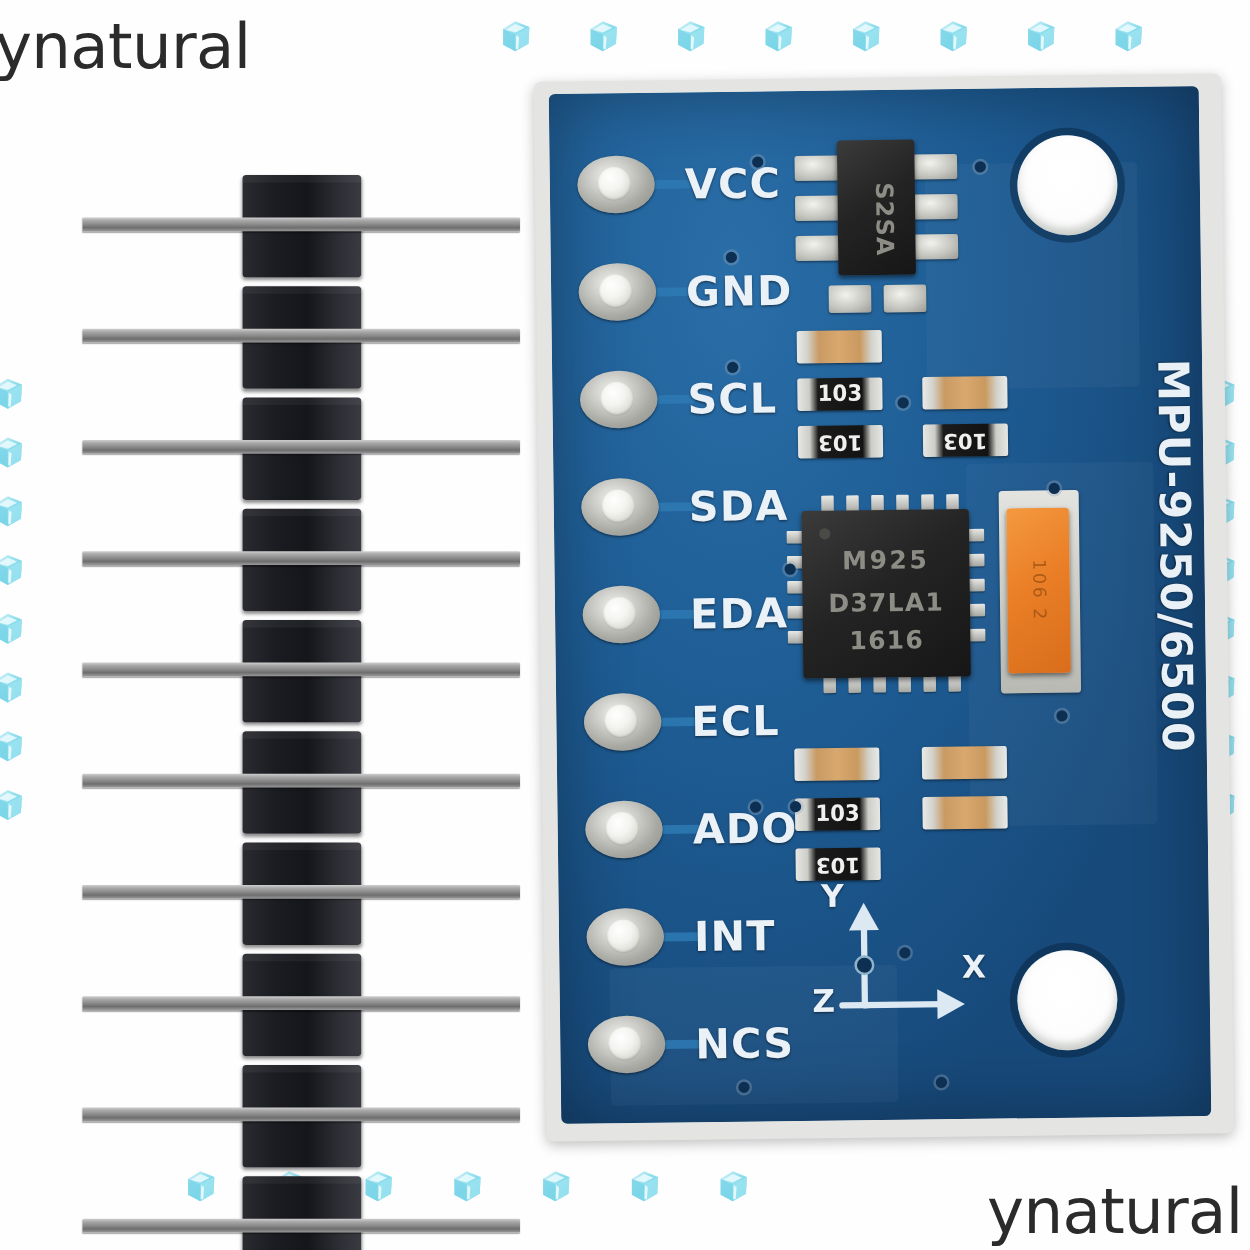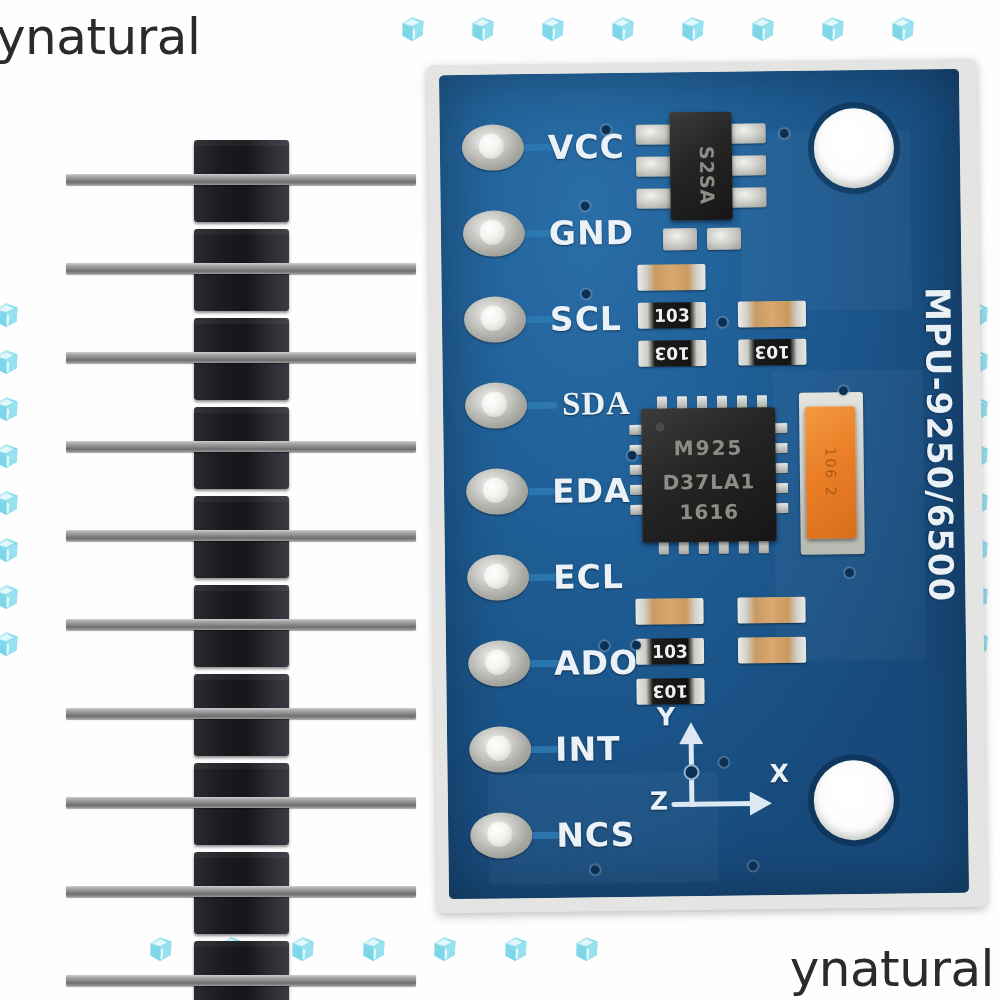--- a/index.html
+++ b/index.html
@@ -640,21 +640,21 @@
         <div class="pad" style="left: 22px; top: 50px;"></div>
         <div class="pinlbl" style="left: 108px; top: 54px;">VCC</div>
         <div class="trace" style="left: 62px; top: 156px; width: 52px; height: 7px;"></div>
         <div class="pad" style="left: 22px; top: 136px;"></div>
         <div class="pinlbl" style="left: 108px; top: 140px;">GND</div>
         <div class="trace" style="left: 62px; top: 242px; width: 52px; height: 7px;"></div>
         <div class="pad" style="left: 22px; top: 222px;"></div>
         <div class="pinlbl" style="left: 108px; top: 226px;">SCL</div>
         <div class="trace" style="left: 62px; top: 328px; width: 52px; height: 7px;"></div>
         <div class="pad" style="left: 22px; top: 308px;"></div>
-        <div class="pinlbl" style="left: 119px; top: 312px; font-family: Liberation Serif, serif;">SDA</div>
+        <div class="pinlbl" style="left: 108px; top: 312px;">SDA</div>
         <div class="trace" style="left: 62px; top: 414px; width: 52px; height: 7px;"></div>
         <div class="pad" style="left: 22px; top: 394px;"></div>
         <div class="pinlbl" style="left: 108px; top: 398px;">EDA</div>
         <div class="trace" style="left: 62px; top: 500px; width: 52px; height: 7px;"></div>
         <div class="pad" style="left: 22px; top: 480px;"></div>
         <div class="pinlbl" style="left: 108px; top: 484px;">ECL</div>
         <div class="trace" style="left: 62px; top: 586px; width: 52px; height: 7px;"></div>
         <div class="pad" style="left: 22px; top: 566px;"></div>
         <div class="pinlbl" style="left: 108px; top: 570px;">ADO</div>
         <div class="trace" style="left: 62px; top: 672px; width: 52px; height: 7px;"></div>

